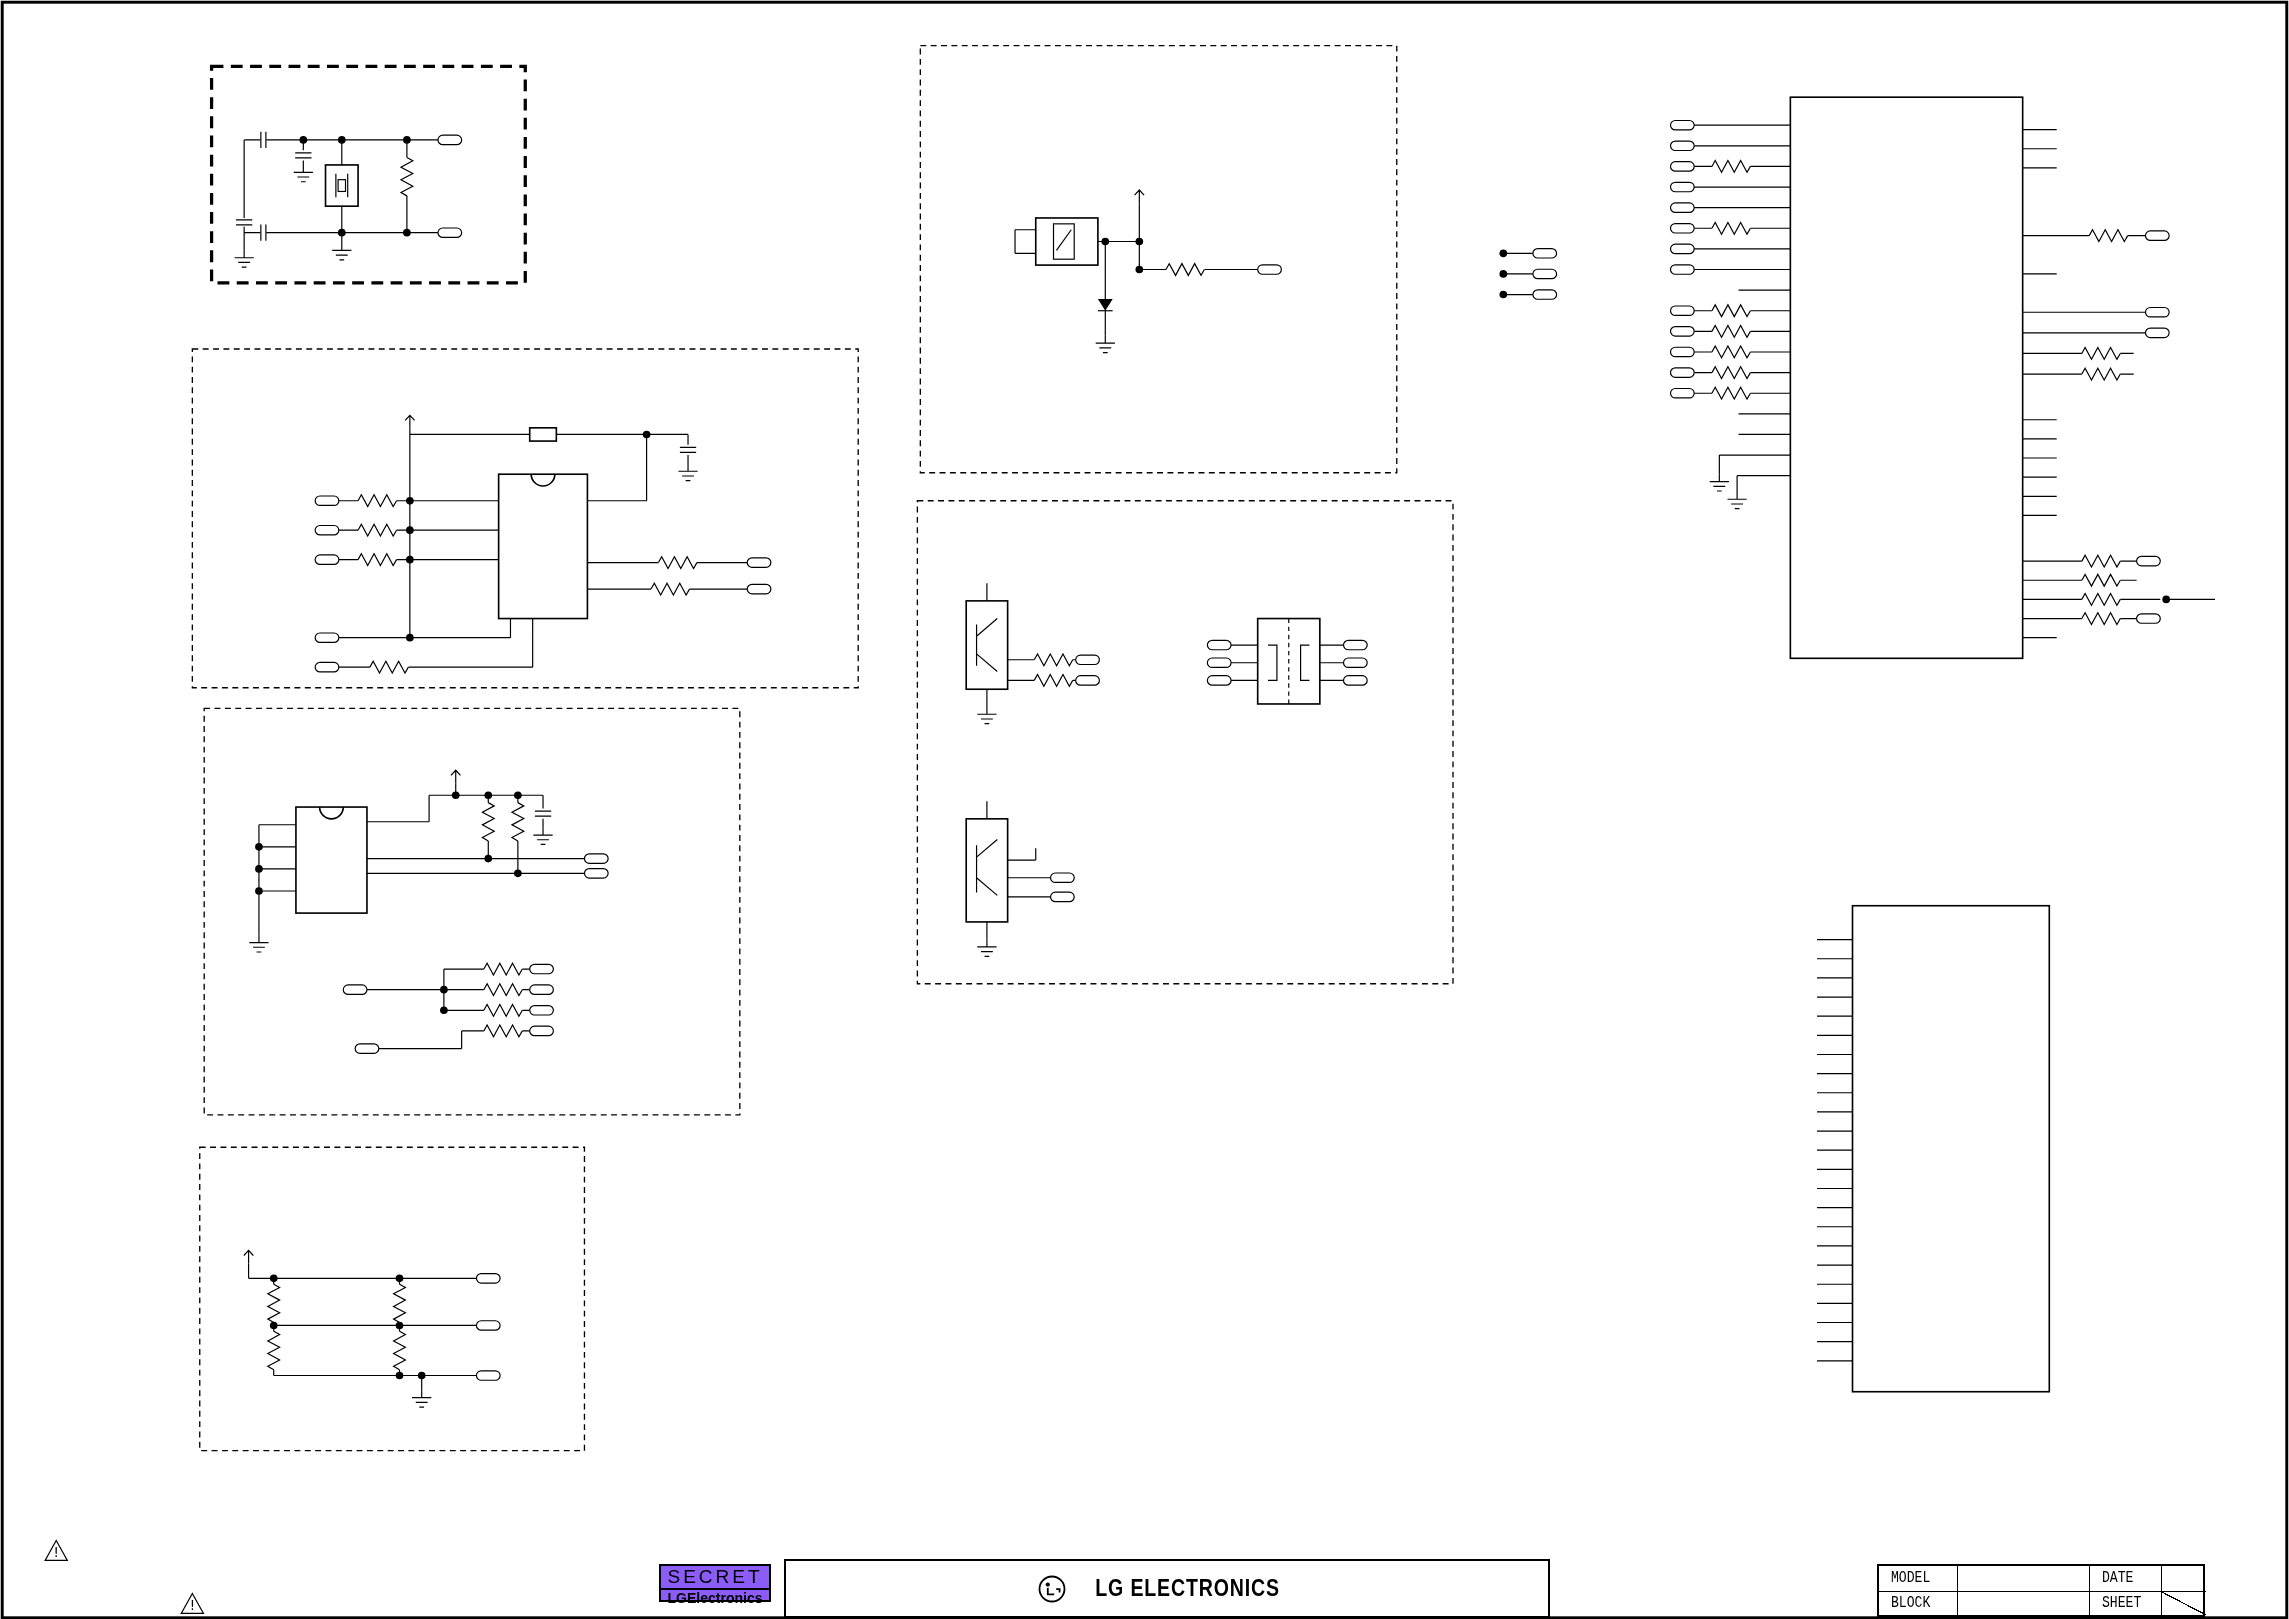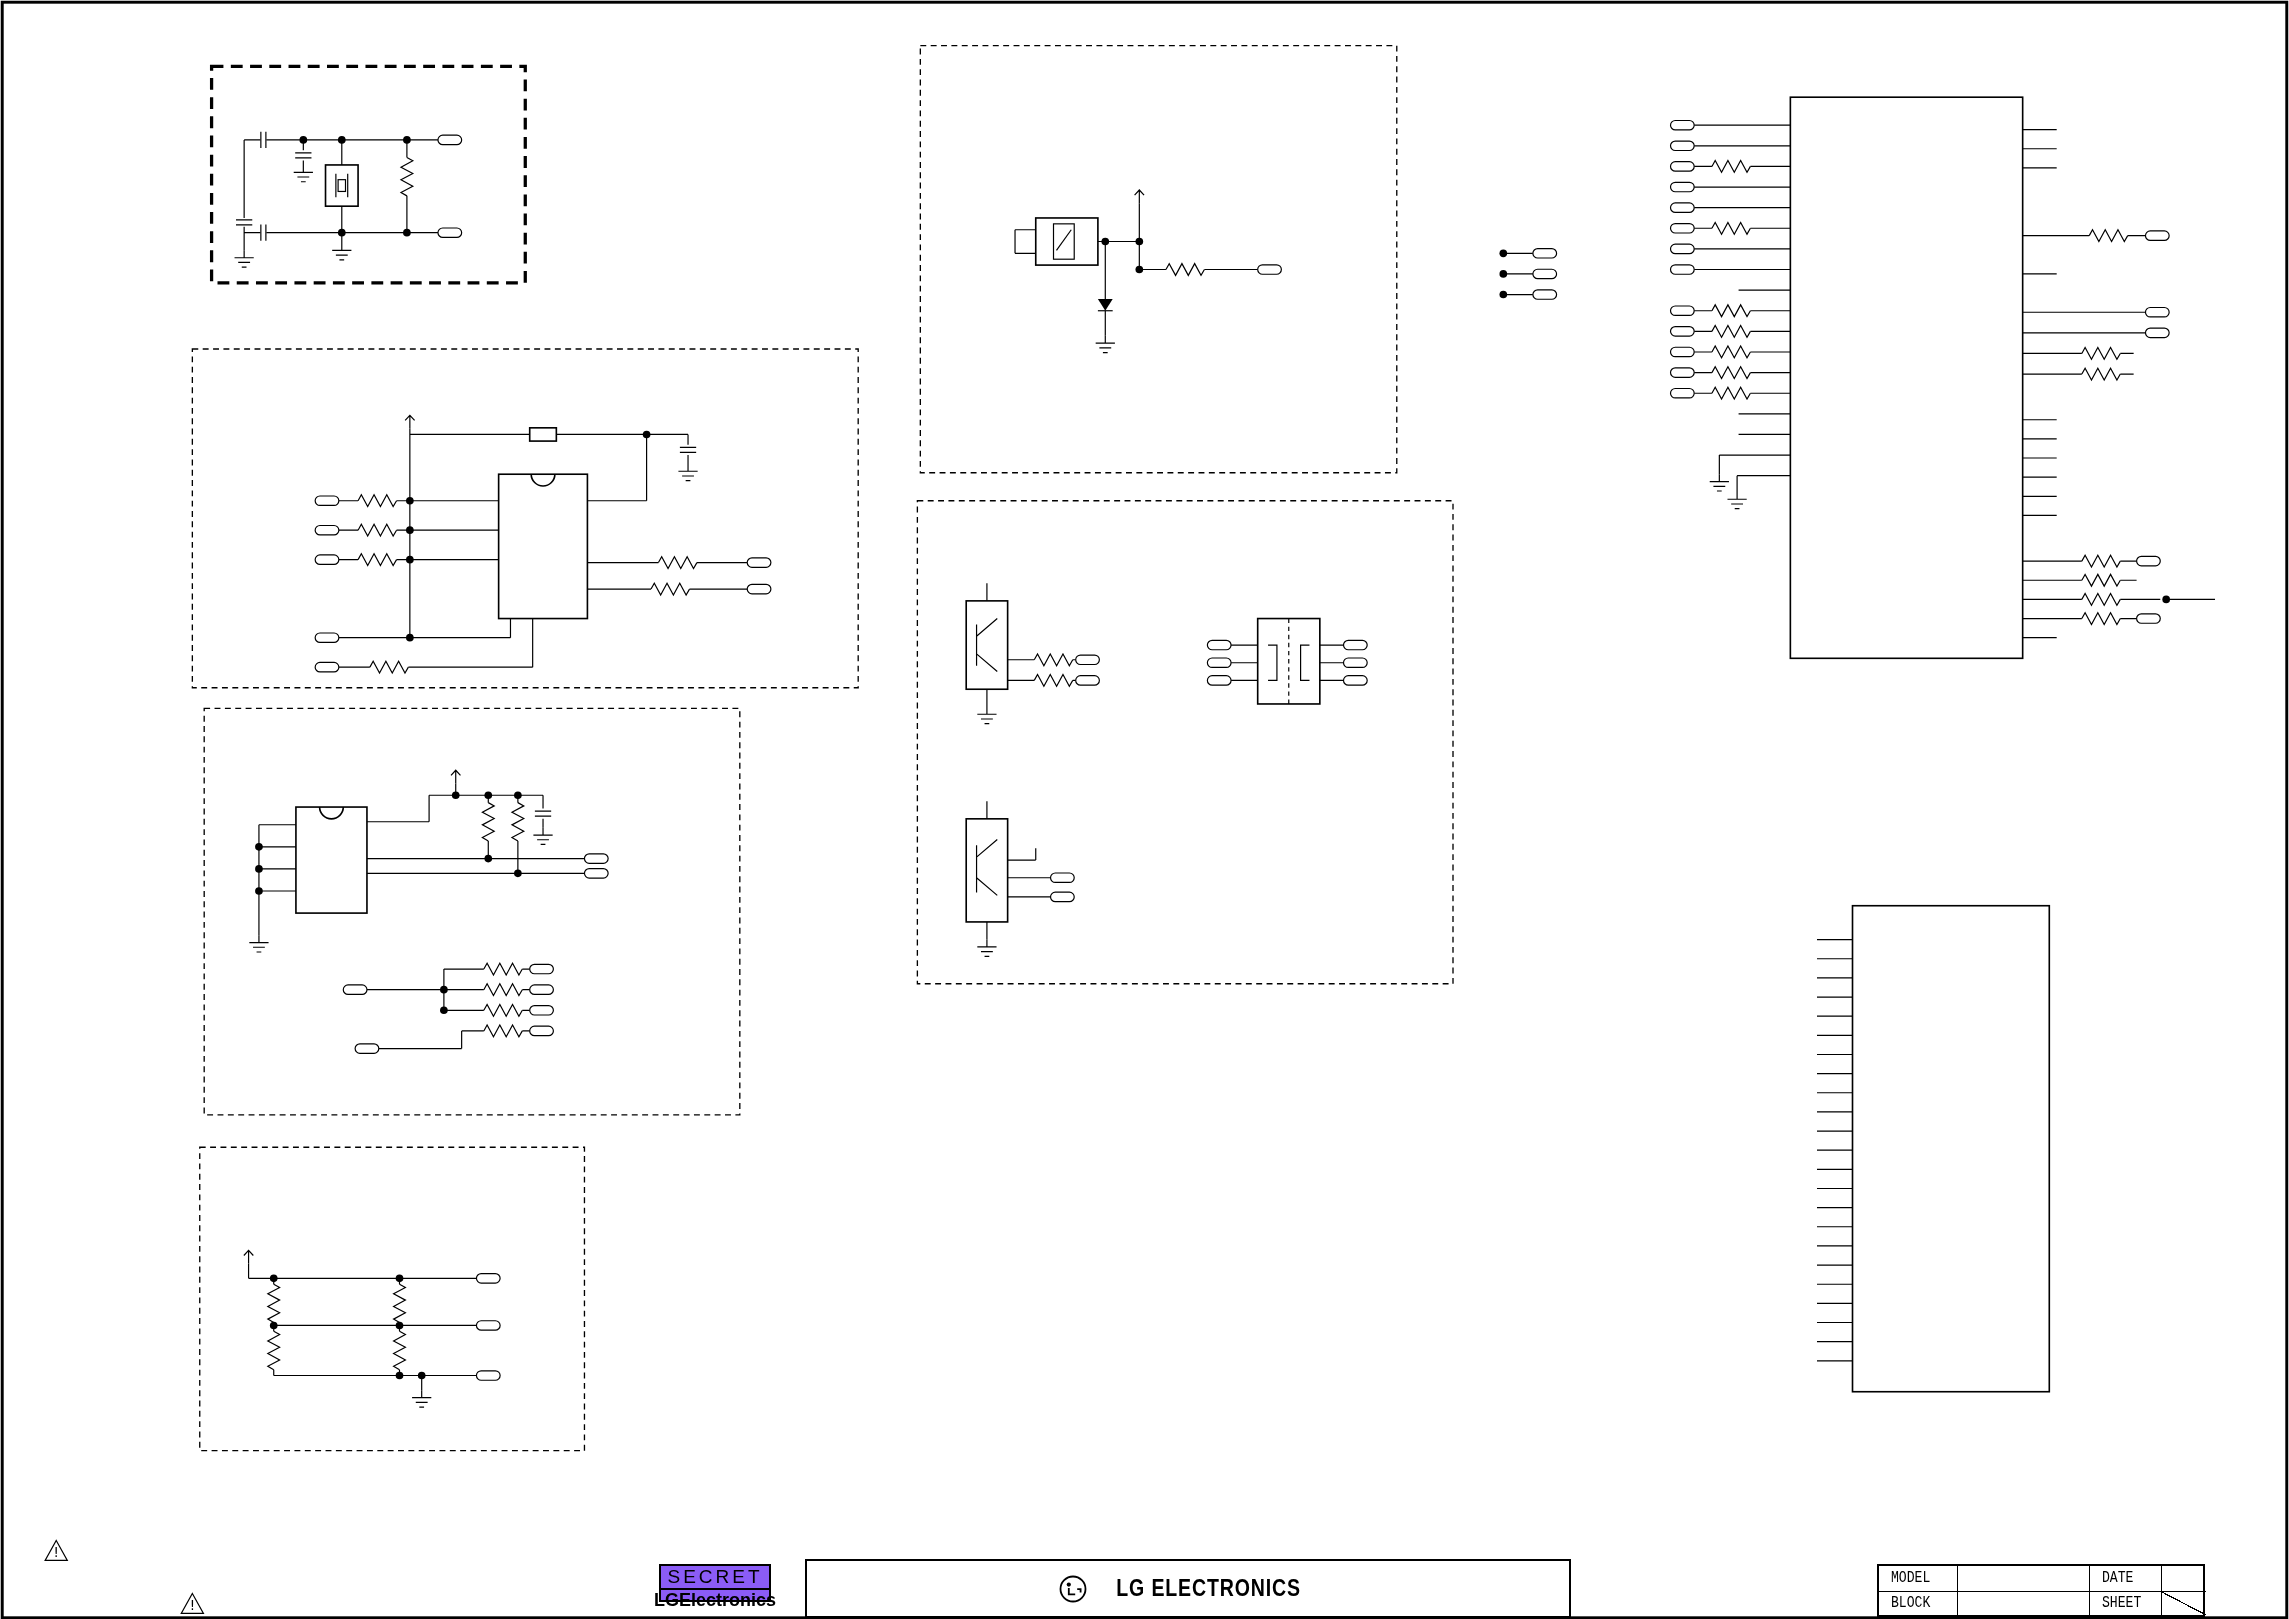--- a/index.html
+++ b/index.html
@@ -26,25 +26,25 @@
   .tb-secret {
     position:absolute; left:659px; top:1564px; width:112px; height:38px;
     border:2px solid #000; display:flex; flex-direction:column; background:#8b5cf6;
   }
   .tb-secret-top {
     flex:1.15; border-bottom:2px solid #000; display:flex; align-items:center; justify-content:center;
     font-size:19px; letter-spacing:3px;
   }
   .tb-secret-bottom {
     flex:1; display:flex; align-items:center; justify-content:center;
-    font-size:18px; font-weight:bold;
+    font-size:14px; font-weight:bold;
   }
   .tb-center {
     position:absolute; left:784px; top:1559px; width:766px; height:59px;
-    border:2.5px solid #000; display:flex; align-items:center; justify-content:center; gap:12px; background:#fff;margin-left:21px;
+    border:2.5px solid #000; display:flex; align-items:center; justify-content:center; gap:12px; background:#fff;
   }
   .tb-center-text {
     display:inline-block; font-size:23px; font-weight:bold; letter-spacing:1px;
     transform:scaleX(.85); transform-origin:50% 50%; white-space:nowrap;
   }
   .lg-logo { display:inline-flex; align-items:center; }
   .tb-right {
     position:absolute; left:1877px; top:1564px; width:328px; height:53px;
     border:2px solid #000; background:#fff;
     display:grid; grid-template-columns:78px 132px 72px 45px; grid-template-rows:1fr 1fr;

